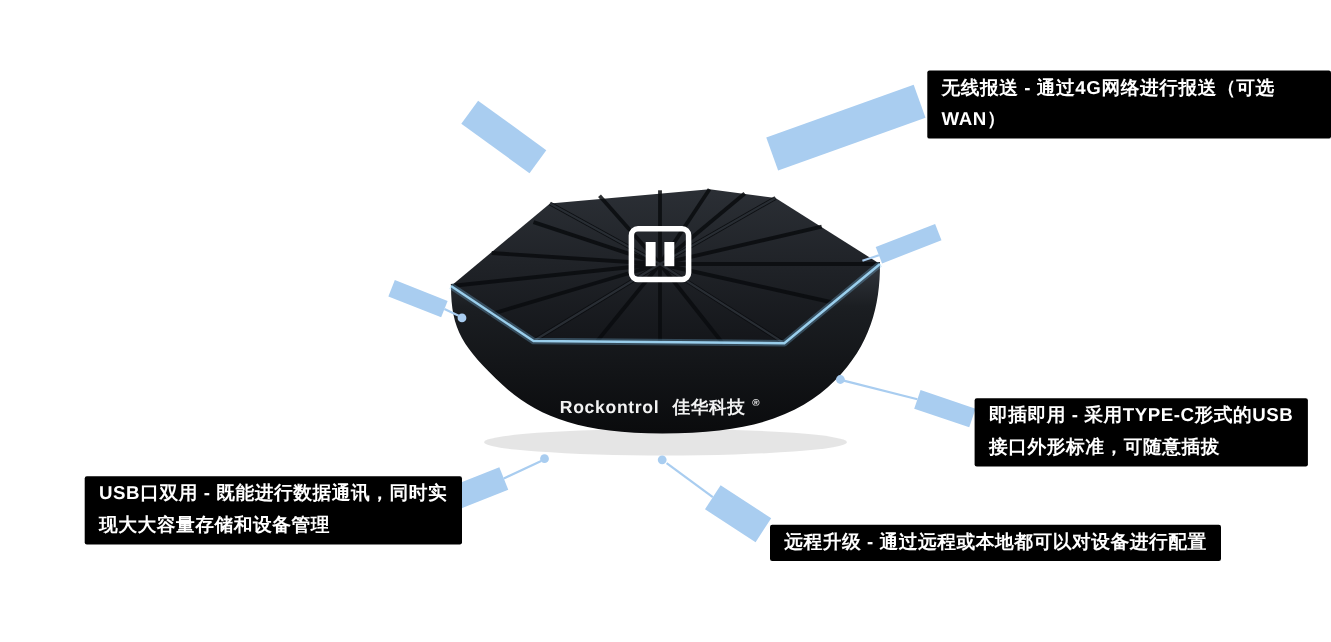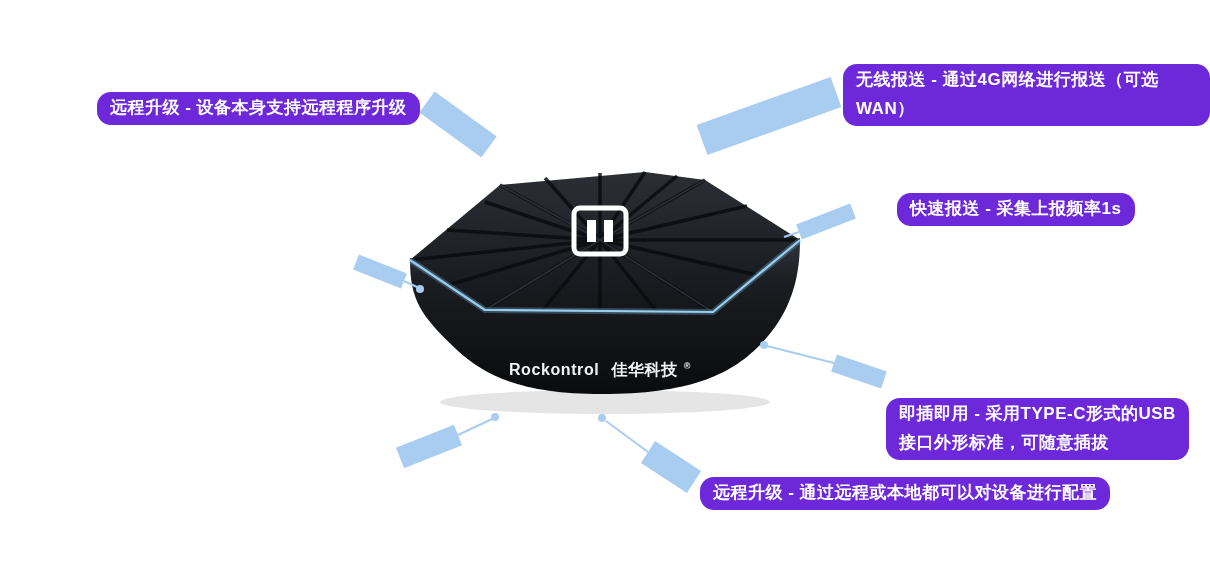--- a/index.html
+++ b/index.html
@@ -9,35 +9,35 @@
     background:#ffffff;
     overflow:hidden;
     font-family:"Liberation Sans","DejaVu Sans",sans-serif;
   }
   .layer{position:absolute;left:0;top:0;width:1210px;height:584px;}
   .connectors{z-index:2;pointer-events:none;}
   .device{position:absolute;left:395px;top:160px;width:420px;height:260px;z-index:1;text-decoration:underline;}
   .callout{
     position:absolute;
     z-index:3;
-    background:#6d28d9;
+    background:#000000;
     color:#ffffff;
     font-size:17px;
     font-weight:bold;
     line-height:1.7;
     padding:2px 13px;
-    border-radius:14px;
+    border-radius:2px;
     white-space:pre-line;
     letter-spacing:0.5px;
   }
   .co-remote{left:97px;top:92px;}
   .co-wireless{left:843px;top:64px;}
   .co-fast{left:897px;top:193px;}
   .co-fault{left:22px;top:234px;}
-  .co-plug{left:886px;top:362px;margin-top:36px;}
+  .co-plug{left:886px;top:362px;}
   .co-usb{left:77px;top:433px;}
   .co-config{left:700px;top:477px;}
   .brand{
     fill:#ffffff;
     font-family:"Liberation Sans","DejaVu Sans",sans-serif;
     font-weight:bold;
     font-size:16px;
     letter-spacing:0.6px;
     opacity:0.95;
   }
@@ -144,20 +144,20 @@
       <line x1="458" y1="435" x2="492" y2="419" stroke-width="2"></line>
       <circle cx="495" cy="417" r="4" stroke="none"></circle>
     </g>
     <g stroke="#a9cdf0" fill="#a9cdf0">
       <line x1="694" y1="482" x2="648" y2="452" stroke-width="26"></line>
       <line x1="648" y1="452" x2="606" y2="421" stroke-width="2"></line>
       <circle cx="602" cy="418" r="4" stroke="none"></circle>
     </g>
   </svg>
 
-  <div class="callout co-remote">远程升级 - 设备本身支持远程程序升级</div>
   <div class="callout co-wireless">无线报送 - 通过4G网络进行报送（可选WAN）</div>
-  <div class="callout co-fast">快速报送 - 采集上报频率1s</div>
   <div class="callout co-plug">即插即用 - 采用TYPE-C形式的USB
 接口外形标准，可随意插拔</div>
+  <div class="callout co-usb">USB口双用 - 既能进行数据通讯，同时实
+现大大容量存储和设备管理</div>
   <div class="callout co-config">远程升级 - 通过远程或本地都可以对设备进行配置</div>
 
 </div>
 
 </body></html>

